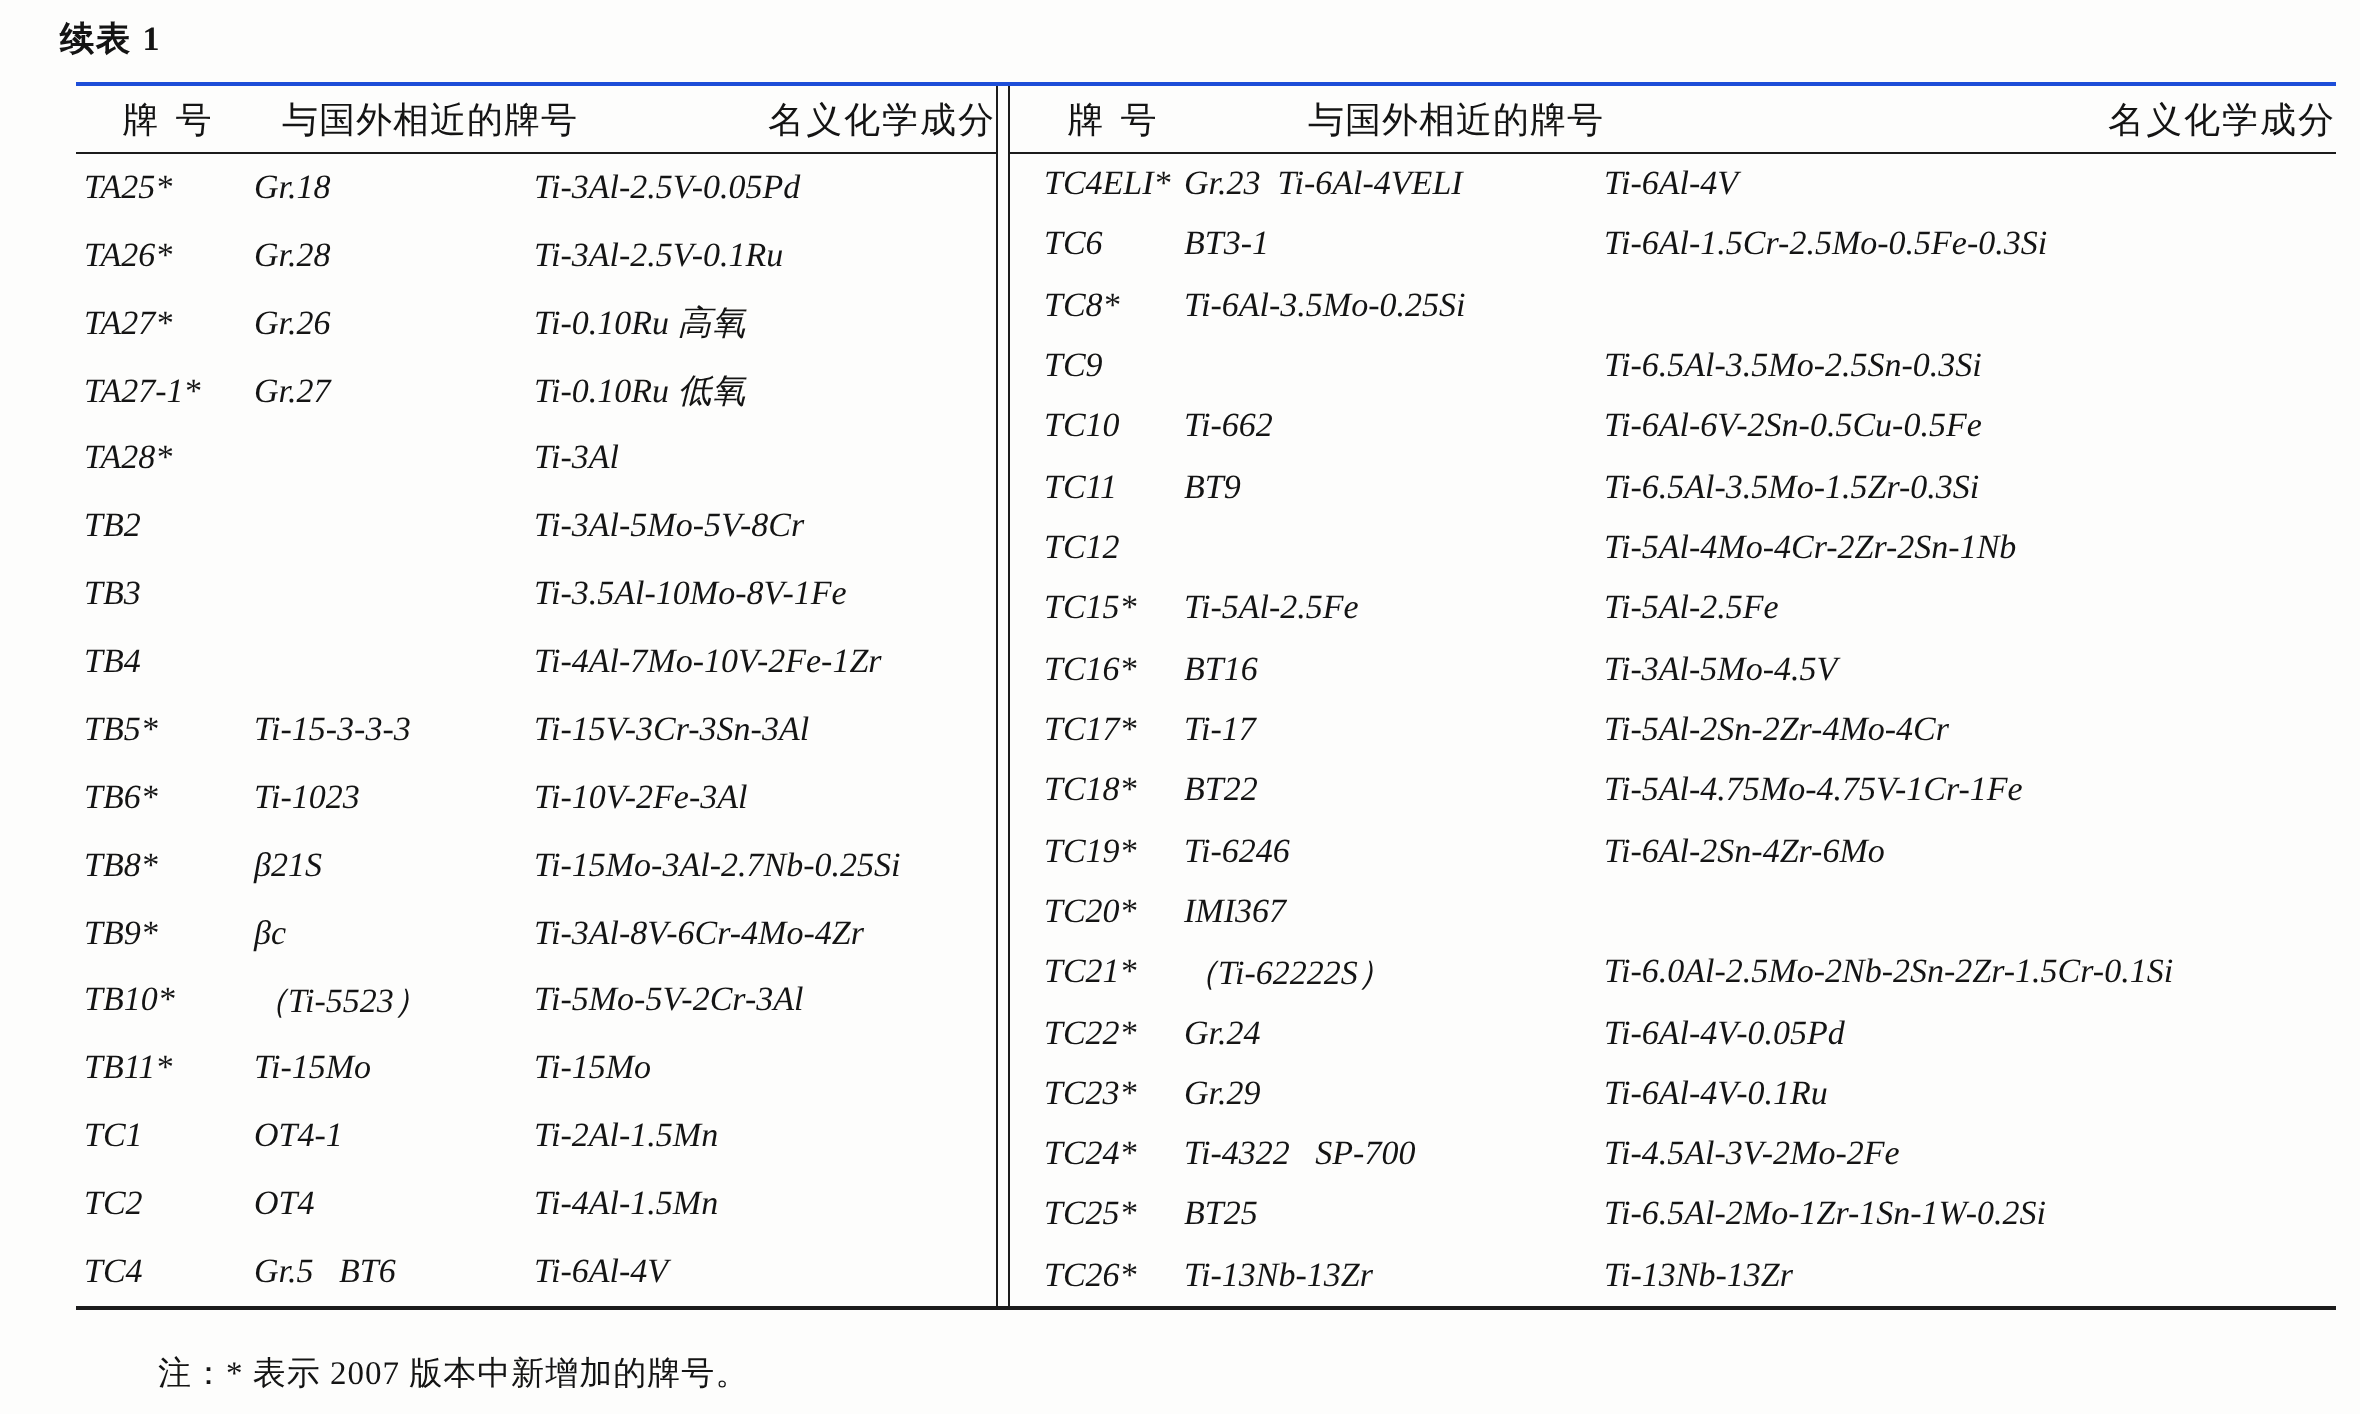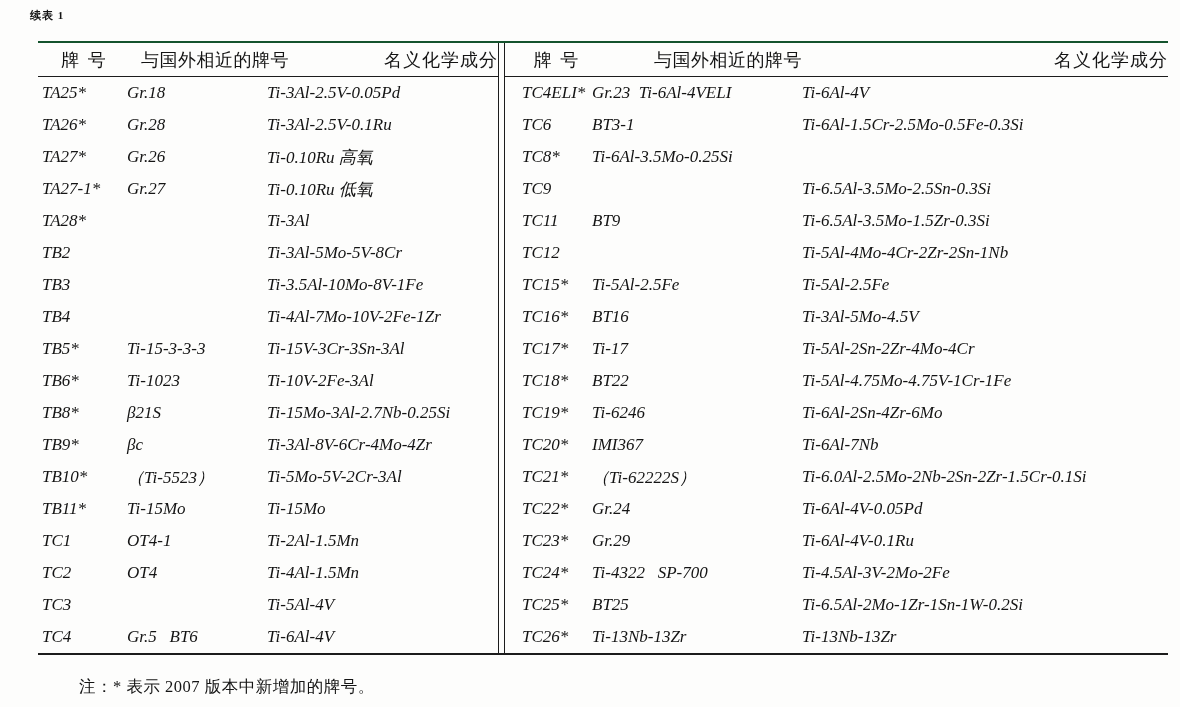--- a/index.html
+++ b/index.html
@@ -6,26 +6,26 @@
   .page {
     position:relative;
     width:1180px; height:707px;
     background:#fdfdfc;
     color:#141414;
     font-family:"Liberation Serif","DejaVu Serif",serif;
     overflow:hidden;
   }
   .title {
     position:absolute; left:30px; top:8px;
-    font-size:11px; font-weight:bold; letter-spacing:1px;
+    font-size:17px; font-weight:bold; letter-spacing:1px;
   }
   .table-wrap {
     position:absolute; left:38px; top:41px;
     width:1130px; height:614px;
-    border-top:2px solid #14532d;
+    border-top:2px solid #1d4ed8;
     border-bottom:2px solid #1c1c1c;
     display:flex;
     box-sizing:border-box;
   }
   .half { display:flex; flex-direction:column; box-sizing:border-box; }
   .half.left  { width:460px; }
   .half.right { flex:1; }
   .divider {
     width:7px;
     border-left:1.5px solid #1c1c1c;
@@ -148,25 +148,20 @@
           <div class="cell">TC1</div>
           <div class="cell">OT4-1</div>
           <div class="cell">Ti-2Al-1.5Mn</div>
         </div>
           <div class="row">
           <div class="cell">TC2</div>
           <div class="cell">OT4</div>
           <div class="cell">Ti-4Al-1.5Mn</div>
         </div>
           <div class="row">
-          <div class="cell">TC3</div>
-          <div class="cell"></div>
-          <div class="cell">Ti-5Al-4V</div>
-        </div>
-          <div class="row">
           <div class="cell">TC4</div>
           <div class="cell">Gr.5   BT6</div>
           <div class="cell">Ti-6Al-4V</div>
         </div>
         </div>
     </div>
 
     <div class="divider"></div>
 
     <div class="half right">
@@ -189,20 +184,25 @@
           <div class="row">
           <div class="cell">TC8*</div>
           <div class="cell">Ti-6Al-3.5Mo-0.25Si</div>
         </div>
           <div class="row">
           <div class="cell">TC9</div>
           <div class="cell"></div>
           <div class="cell">Ti-6.5Al-3.5Mo-2.5Sn-0.3Si</div>
         </div>
           <div class="row">
+          <div class="cell">TC10</div>
+          <div class="cell">Ti-662</div>
+          <div class="cell">Ti-6Al-6V-2Sn-0.5Cu-0.5Fe</div>
+        </div>
+          <div class="row">
           <div class="cell">TC11</div>
           <div class="cell">BT9</div>
           <div class="cell">Ti-6.5Al-3.5Mo-1.5Zr-0.3Si</div>
         </div>
           <div class="row">
           <div class="cell">TC12</div>
           <div class="cell"></div>
           <div class="cell">Ti-5Al-4Mo-4Cr-2Zr-2Sn-1Nb</div>
         </div>
           <div class="row">
@@ -226,21 +226,20 @@
           <div class="cell">Ti-5Al-4.75Mo-4.75V-1Cr-1Fe</div>
         </div>
           <div class="row">
           <div class="cell">TC19*</div>
           <div class="cell">Ti-6246</div>
           <div class="cell">Ti-6Al-2Sn-4Zr-6Mo</div>
         </div>
           <div class="row">
           <div class="cell">TC20*</div>
           <div class="cell">IMI367</div>
-          <div class="cell">Ti-6Al-7Nb</div>
         </div>
           <div class="row">
           <div class="cell">TC21*</div>
           <div class="cell">（Ti-62222S）</div>
           <div class="cell">Ti-6.0Al-2.5Mo-2Nb-2Sn-2Zr-1.5Cr-0.1Si</div>
         </div>
           <div class="row">
           <div class="cell">TC22*</div>
           <div class="cell">Gr.24</div>
           <div class="cell">Ti-6Al-4V-0.05Pd</div>

